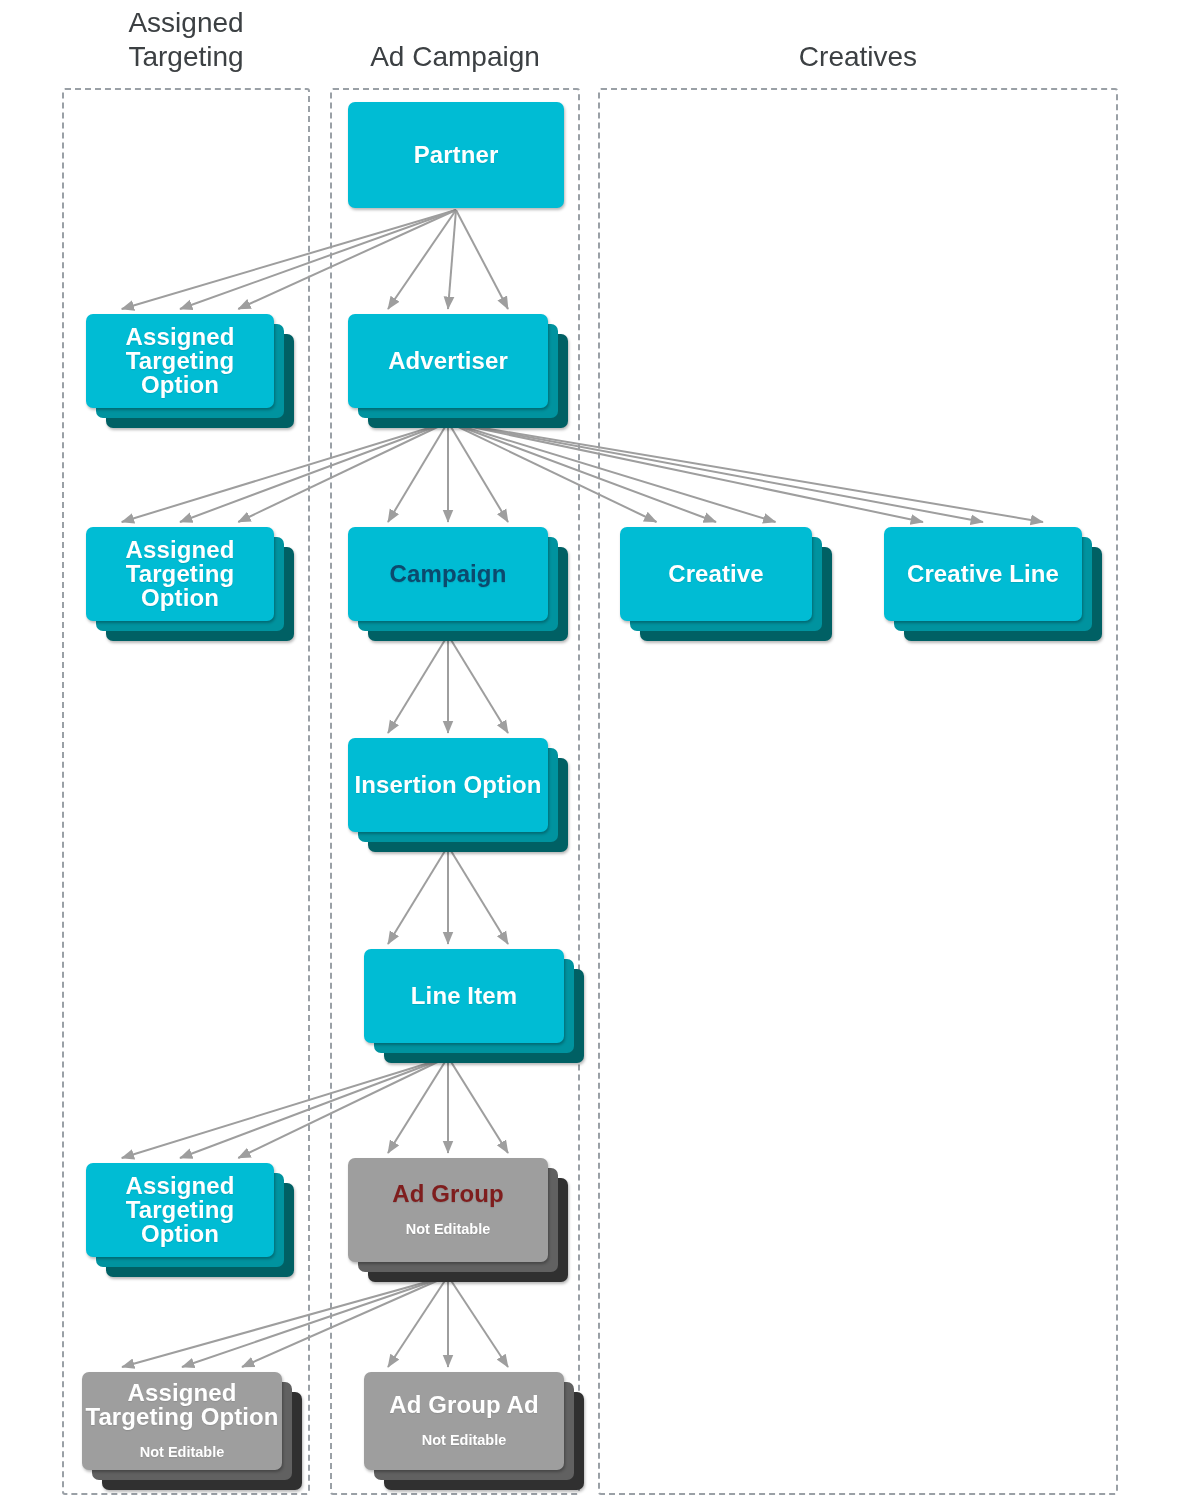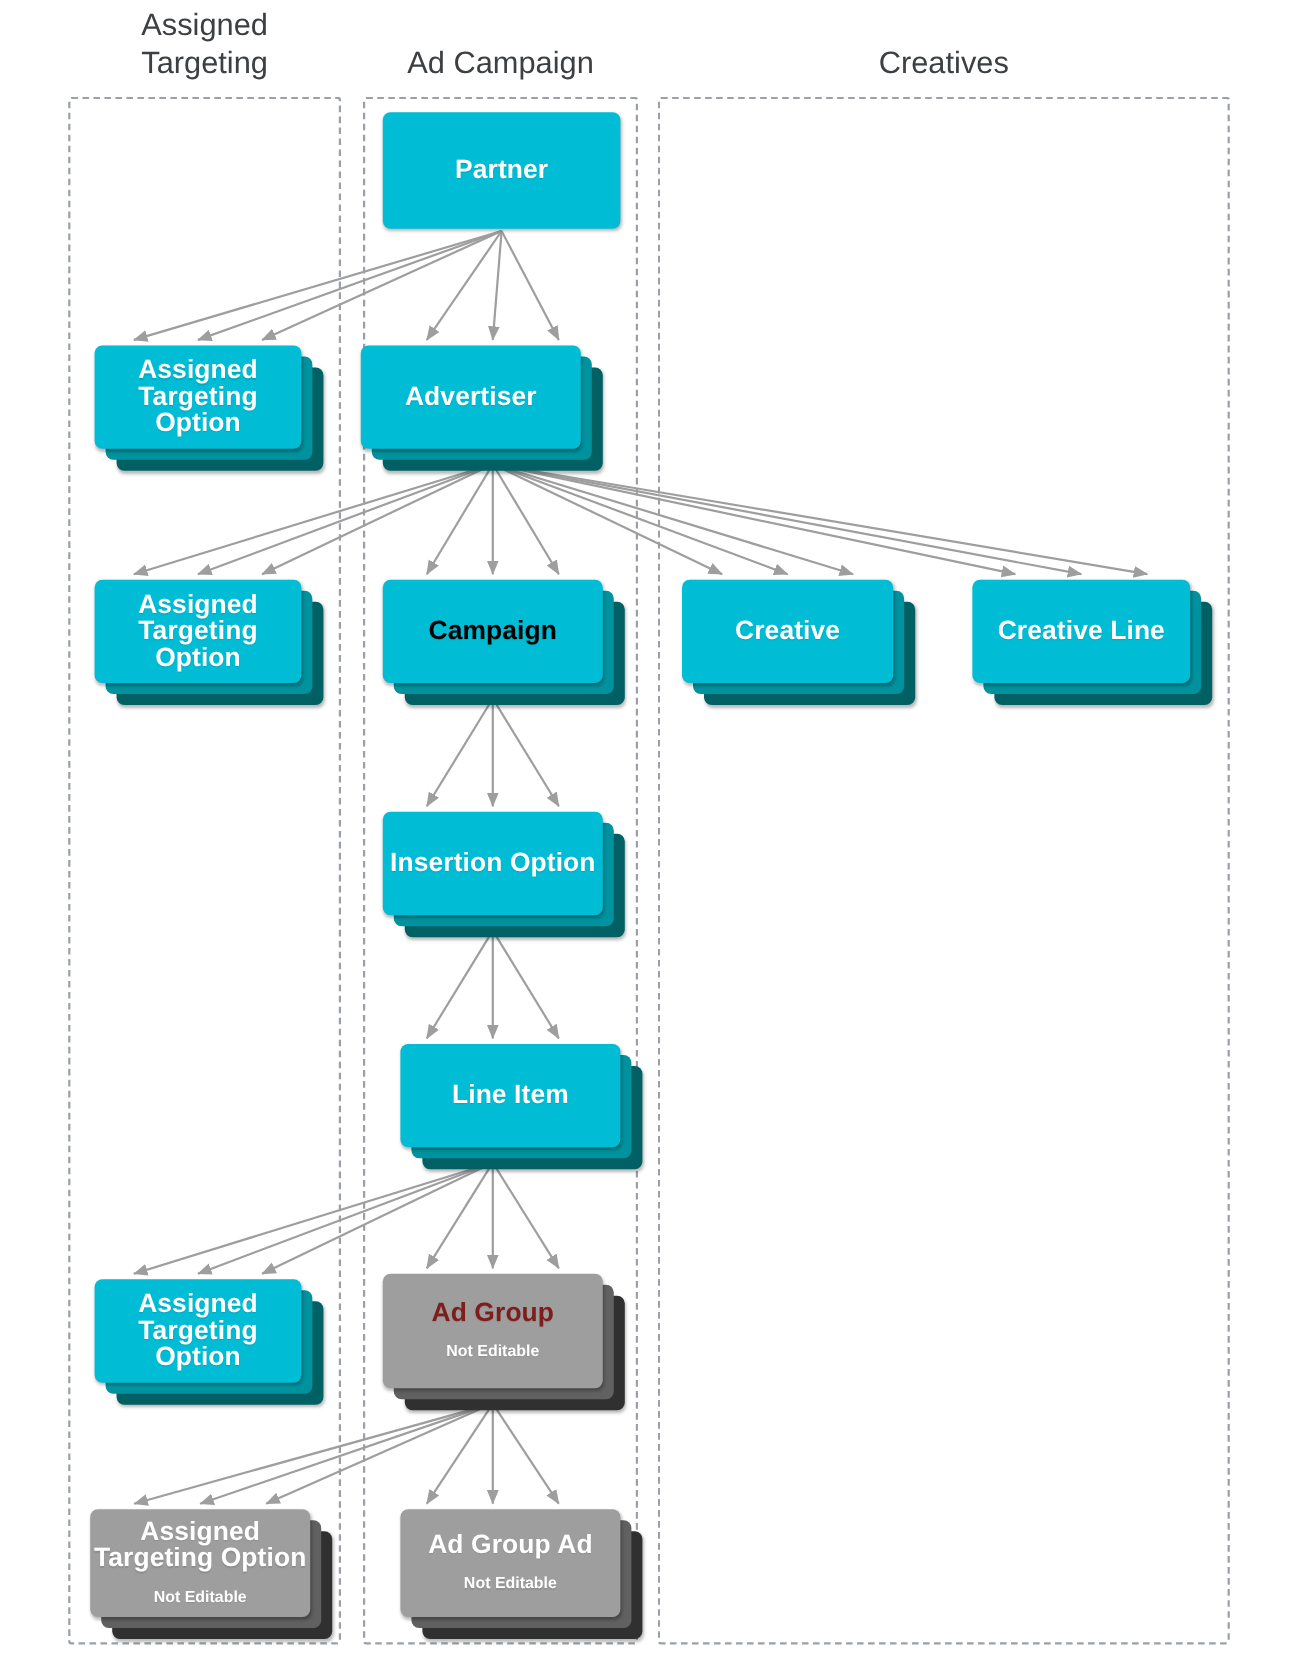--- a/index.html
+++ b/index.html
@@ -184,41 +184,41 @@
       </div>
       <div class="node" style="left: 86px; top: 314px; width: 188px; height: 94px;">
         <div class="layer back" style="left: 20px; top: 20px; width: 188px; height: 94px; background: rgb(0, 96, 100); box-shadow: rgba(0, 0, 0, 0.28) 1px 2px 3px;"></div>
         <div class="layer mid" style="left: 10px; top: 10px; width: 188px; height: 94px; background: rgb(0, 147, 159);"></div>
         <div class="layer front" style="width: 188px; height: 94px; background: rgb(0, 188, 212);">
           <div class="title" style="color: rgb(255, 255, 255);">Assigned
 Targeting
 Option</div>
         </div>
       </div>
-      <div class="node" style="left: 328px; top: 314px; width: 200px; height: 80px; padding-left: 32px;">
+      <div class="node" style="left: 348px; top: 314px; width: 200px; height: 80px; padding-left: 32px;">
         <div class="layer back" style="left: 20px; top: 20px; width: 200px; height: 94px; background: rgb(0, 96, 100); box-shadow: rgba(0, 0, 0, 0.28) 1px 2px 3px;"></div>
         <div class="layer mid" style="left: 10px; top: 10px; width: 200px; height: 94px; background: rgb(0, 147, 159);"></div>
         <div class="layer front" style="width: 200px; height: 94px; background: rgb(0, 188, 212);">
           <div class="title" style="color: rgb(255, 255, 255);">Advertiser</div>
         </div>
       </div>
       <div class="node" style="left: 86px; top: 527px; width: 188px; height: 94px;">
         <div class="layer back" style="left: 20px; top: 20px; width: 188px; height: 94px; background: rgb(0, 96, 100); box-shadow: rgba(0, 0, 0, 0.28) 1px 2px 3px;"></div>
         <div class="layer mid" style="left: 10px; top: 10px; width: 188px; height: 94px; background: rgb(0, 147, 159);"></div>
         <div class="layer front" style="width: 188px; height: 94px; background: rgb(0, 188, 212);">
           <div class="title" style="color: rgb(255, 255, 255);">Assigned
 Targeting
 Option</div>
         </div>
       </div>
       <div class="node" style="left: 348px; top: 527px; width: 200px; height: 94px;">
         <div class="layer back" style="left: 20px; top: 20px; width: 200px; height: 94px; background: rgb(0, 96, 100); box-shadow: rgba(0, 0, 0, 0.28) 1px 2px 3px;"></div>
         <div class="layer mid" style="left: 10px; top: 10px; width: 200px; height: 94px; background: rgb(0, 147, 159);"></div>
         <div class="layer front" style="width: 200px; height: 94px; background: rgb(0, 188, 212);">
-          <div class="title" style="color: #000000;">Campaign</div>
+          <div class="title" style="color: #0c4a6e;">Campaign</div>
         </div>
       </div>
       <div class="node" style="left: 620px; top: 527px; width: 192px; height: 94px;">
         <div class="layer back" style="left: 20px; top: 20px; width: 192px; height: 94px; background: rgb(0, 96, 100); box-shadow: rgba(0, 0, 0, 0.28) 1px 2px 3px;"></div>
         <div class="layer mid" style="left: 10px; top: 10px; width: 192px; height: 94px; background: rgb(0, 147, 159);"></div>
         <div class="layer front" style="width: 192px; height: 94px; background: rgb(0, 188, 212); justify-content: center;">
           <div class="title" style="color: rgb(255, 255, 255);">Creative</div>
         </div>
       </div>
       <div class="node" style="left: 884px; top: 527px; width: 198px; height: 94px;">

